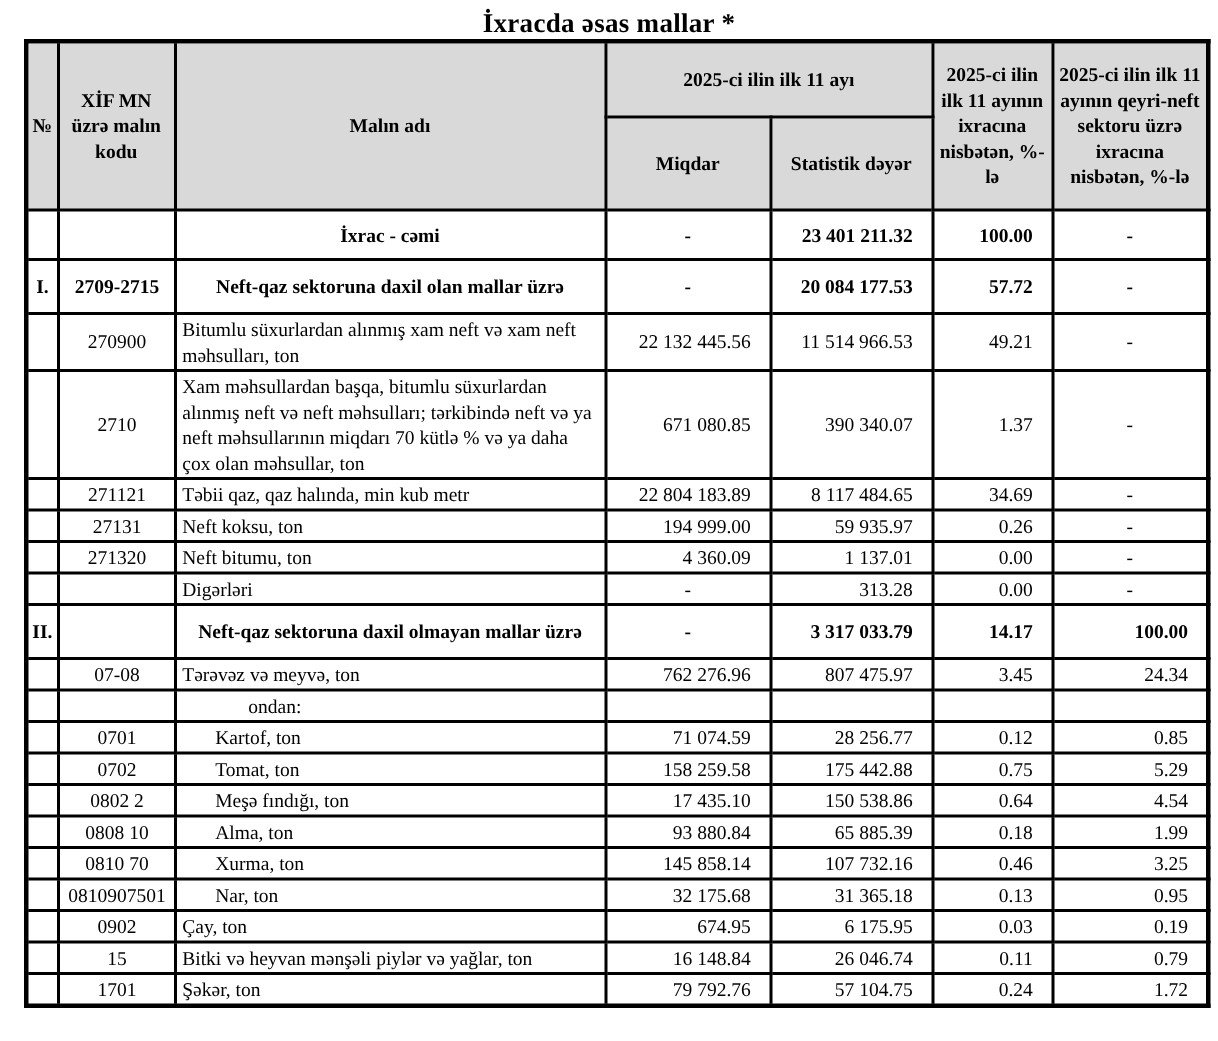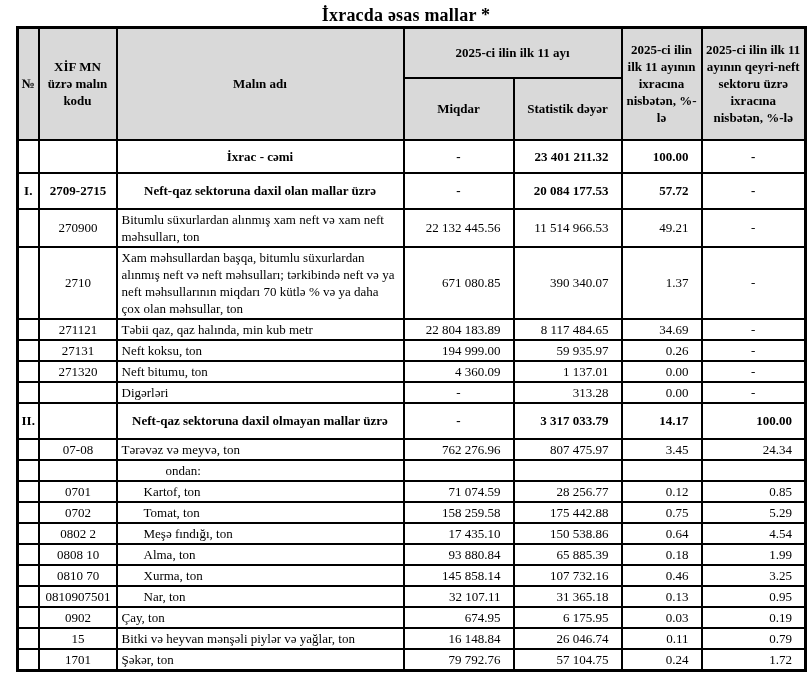--- a/index.html
+++ b/index.html
@@ -238,21 +238,21 @@
           <td class="c-name">Xurma, ton</td>
           <td class="c-num">145 858.14</td>
           <td class="c-num">107 732.16</td>
           <td class="c-num">0.46</td>
           <td class="c-num">3.25</td>
         </tr>
         <tr class="row-subitem">
           <td class="c-no"></td>
           <td class="c-code">0810907501</td>
           <td class="c-name">Nar, ton</td>
-          <td class="c-num">32 107.11</td>
+          <td class="c-num">32 175.68</td>
           <td class="c-num">31 365.18</td>
           <td class="c-num">0.13</td>
           <td class="c-num">0.95</td>
         </tr>
         <tr class="row-item">
           <td class="c-no"></td>
           <td class="c-code">0902</td>
           <td class="c-name">Çay, ton</td>
           <td class="c-num">674.95</td>
           <td class="c-num">6 175.95</td>

